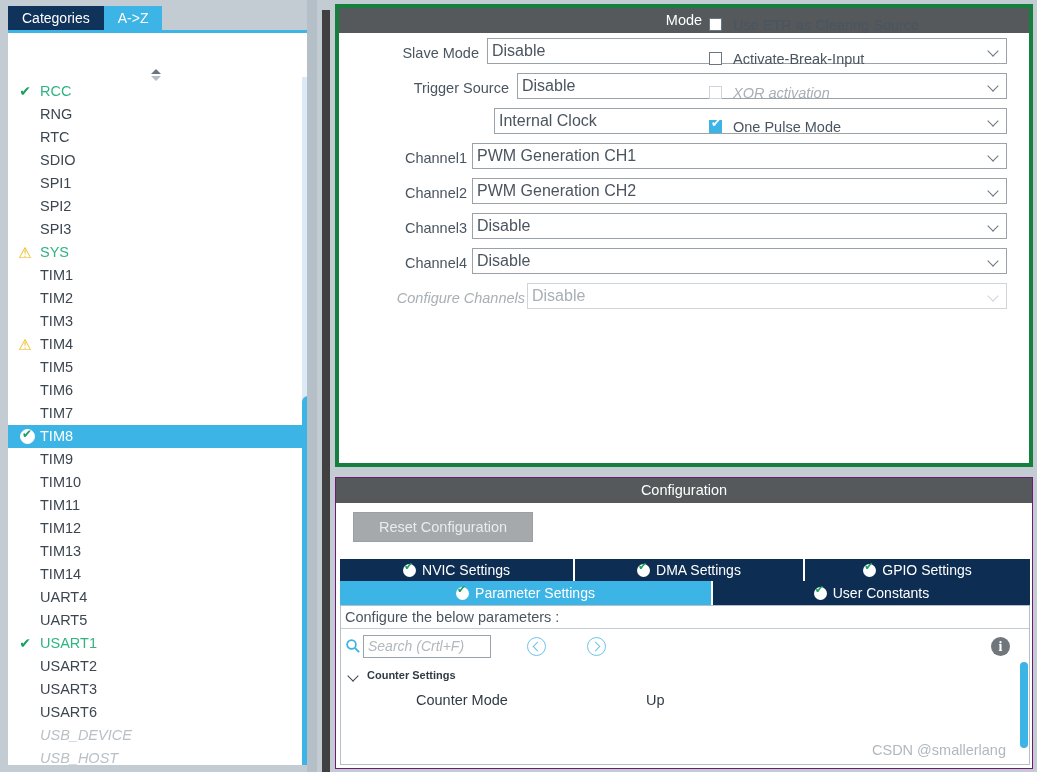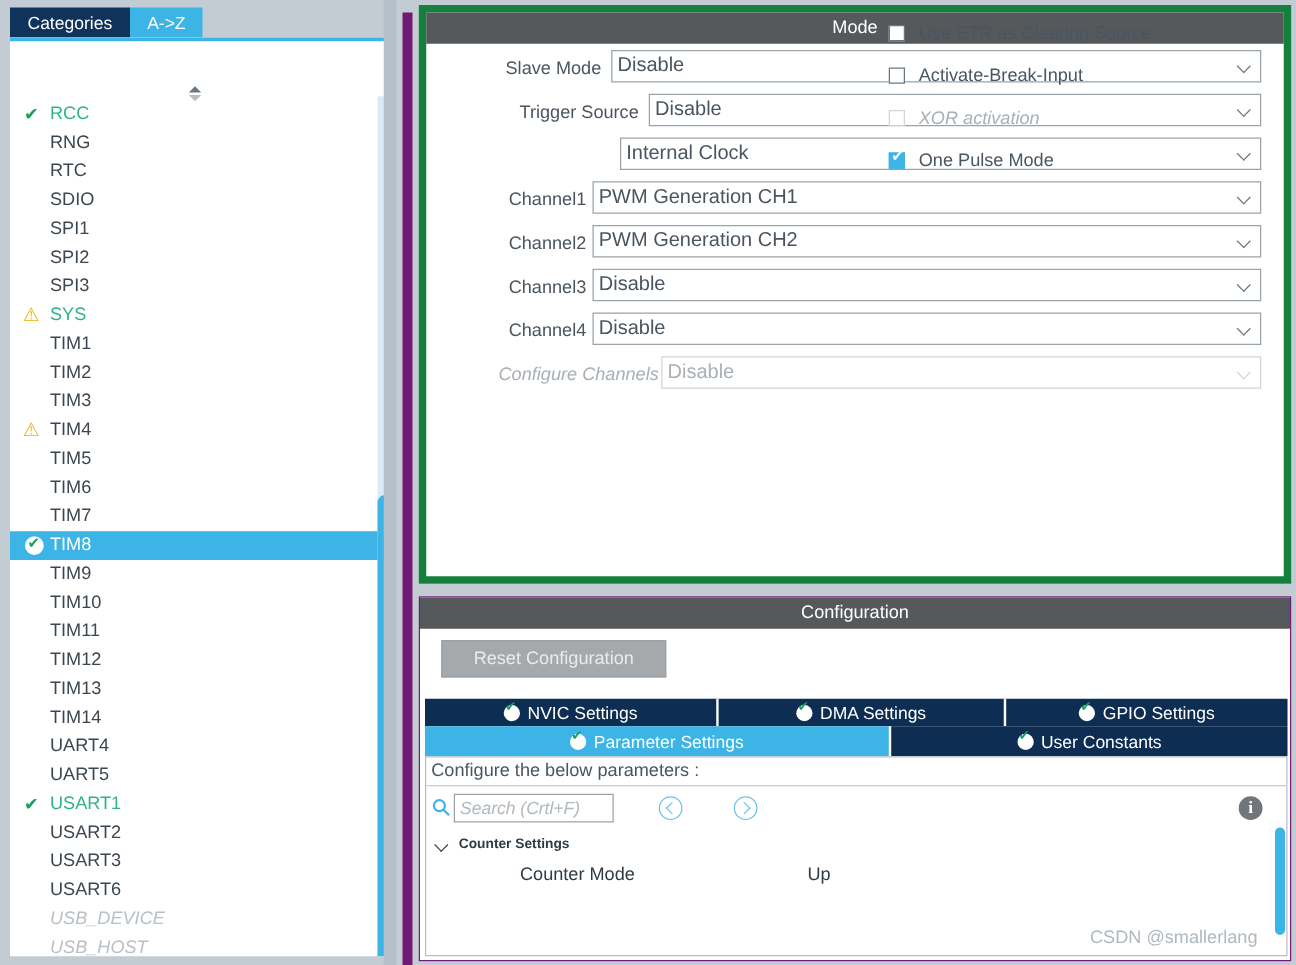--- a/index.html
+++ b/index.html
@@ -5,21 +5,21 @@
   html, body {
     margin: 0; padding: 0;
     width: 1037px; height: 772px;
     overflow: hidden;
     background: #ffffff;
     font-family: "Liberation Sans", sans-serif;
   }
   #root {
     position: relative;
     width: 945px; height: 772px;
-    background: #701a75;
+    background: #404040;
   }
 
   
   .top-strip {
     position: absolute; left: 0; top: 0; width: 1037px; height: 10px;
     background: #c3ccd2;
   }
   .top-partial-box {
     position: absolute; left: 33px; top: 0px; width: 155px; height: 4px;
     background: #f2f2f2; border: 1px solid #9aa3a9; border-top: none;
@@ -125,21 +125,21 @@
   
   .rightpane {
     position: absolute; left: 330px; top: 0px; width: 707px; height: 772px;
     background: #c3ccd2;
   }
 
   
   .mode-group {
     position: absolute; left: 5px; top: 4px; width: 698px; height: 463px;
     background: #ffffff;
-    border: 6px solid #15803d;
+    border: 4px solid #15803d;
     box-sizing: border-box;
   }
   .group-head {
     position: absolute; left: 0; top: 0; width: 100%; height: 25px;
     background: #55595b; color: #ffffff;
     font-size: 14.5px; line-height: 25px; text-align: center;
   }
 
   .mode-rows { position: absolute; left: 0; top: 30px; width: 100%; }
   .mode-row {

